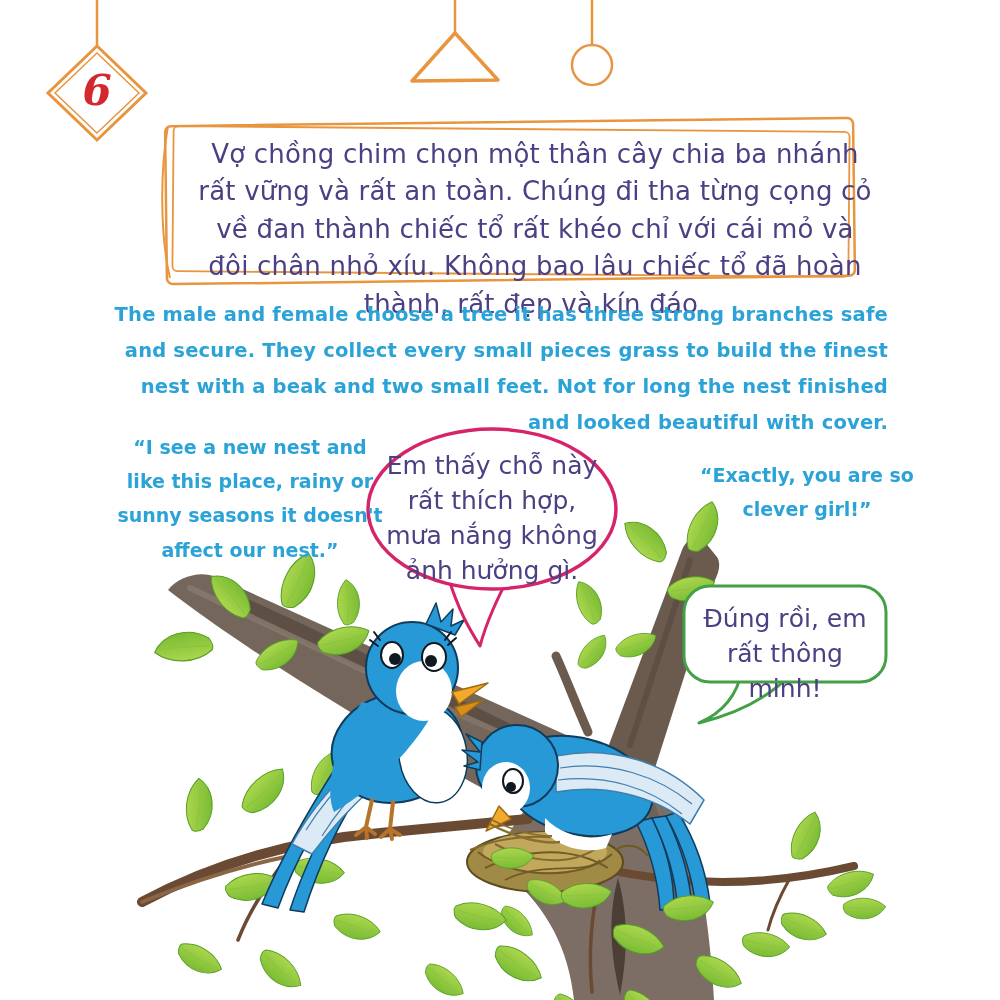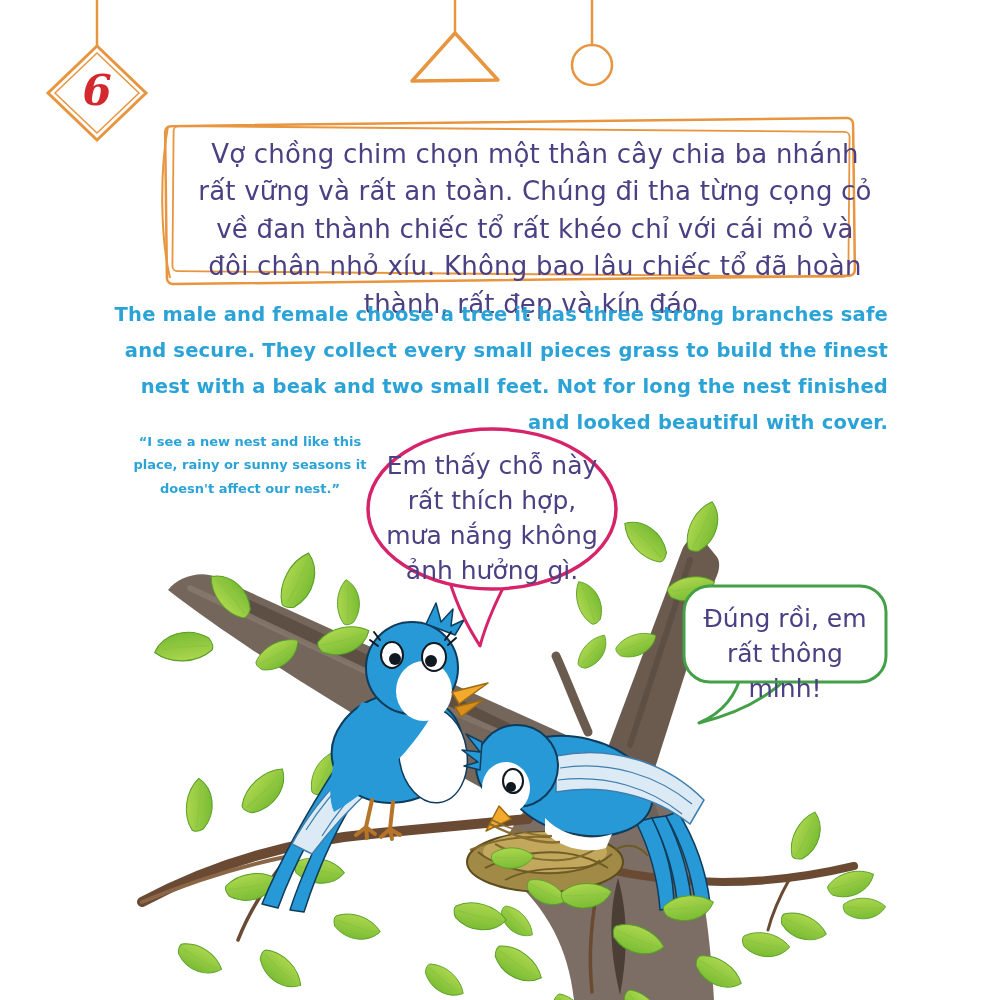--- a/index.html
+++ b/index.html
@@ -4,21 +4,21 @@
 <style>
   html,body{margin:0;padding:0;background:#ffffff;}
   .page{position:relative;width:1000px;height:1000px;background:#ffffff;overflow:hidden;
         font-family:"DejaVu Sans",sans-serif;}
   svg.art{position:absolute;left:0;top:0;z-index:1;}
   .txt{position:absolute;z-index:2;text-align:center;}
   .vn-text{left:170px;top:136px;width:680px;font-size:26px;line-height:1.44;
            color:#4B4083;letter-spacing:.2px;margin-left:25px;}
   .en-text{left:112px;top:297px;width:776px;font-size:19.5px;line-height:1.85;
            color:#2BA3D7;font-weight:bold;letter-spacing:.2px;text-align:right;}
-  .quote{font-size:13px;line-height:1.8;color:#2BA3D7;font-weight:bold;}
+  .quote{font-size:19px;line-height:1.8;color:#2BA3D7;font-weight:bold;}
   .left-quote{left:116px;top:430px;width:268px;}
   .right-quote{left:698px;top:458px;width:218px;}
   .bubble-text{color:#4B4083;font-size:25px;line-height:1.4;}
   .pink-bubble-text{left:380px;top:448px;width:224px;}
   .green-bubble-text{left:694px;top:601px;width:182px;}
   .page-number{left:65px;top:66px;width:64px;font-family:"DejaVu Serif",serif;
                font-style:italic;font-weight:bold;font-size:42px;color:#D3282D;}
 </style>
 </head>
 <body>
@@ -198,17 +198,18 @@
   </svg>
 
   <div class="txt page-number">6</div>
 
   <div class="txt vn-text">Vợ chồng chim chọn một thân cây chia ba nhánh rất vững và rất an toàn. Chúng đi tha từng cọng cỏ về đan thành chiếc tổ rất khéo chỉ với cái mỏ và đôi chân nhỏ xíu. Không bao lâu chiếc tổ đã hoàn thành, rất đẹp và kín đáo.</div>
 
   <div class="txt en-text">The male and female choose a tree it has three strong branches safe and secure. They collect every small pieces grass to build the finest nest with a beak and two small feet. Not for long the nest finished and looked beautiful with cover.</div>
 
   <div class="txt quote left-quote">“I see a new nest and like this place, rainy or sunny seasons it doesn't affect our nest.”</div>
 
+  <div class="txt quote right-quote">“Exactly, you are so clever girl!”</div>
 
   <div class="txt bubble-text pink-bubble-text">Em thấy chỗ này rất thích hợp, mưa nắng không ảnh hưởng gì.</div>
 
   <div class="txt bubble-text green-bubble-text">Đúng rồi, em rất thông minh!</div>
 </div>
 
 </body></html>

